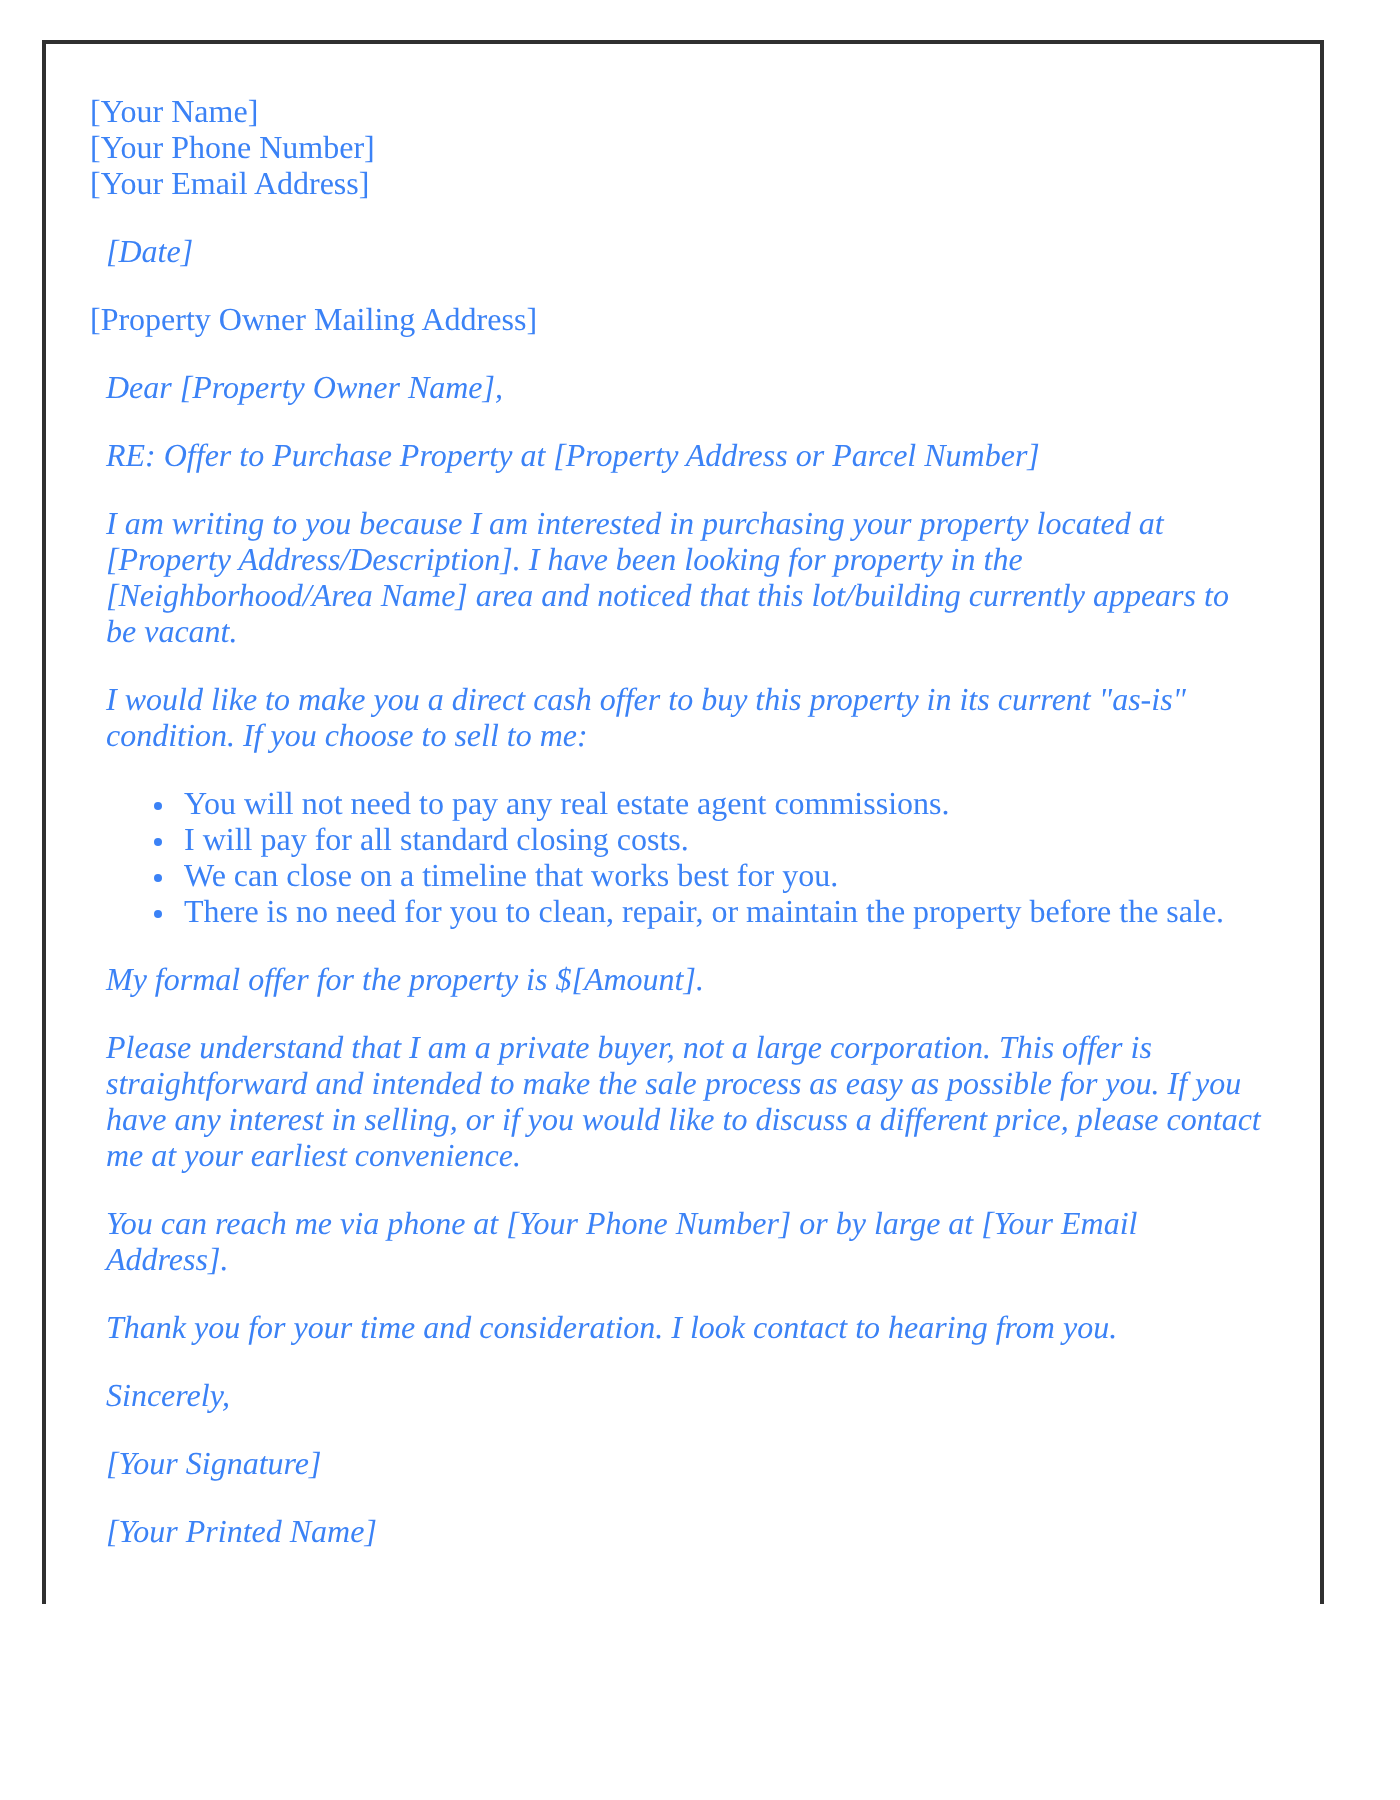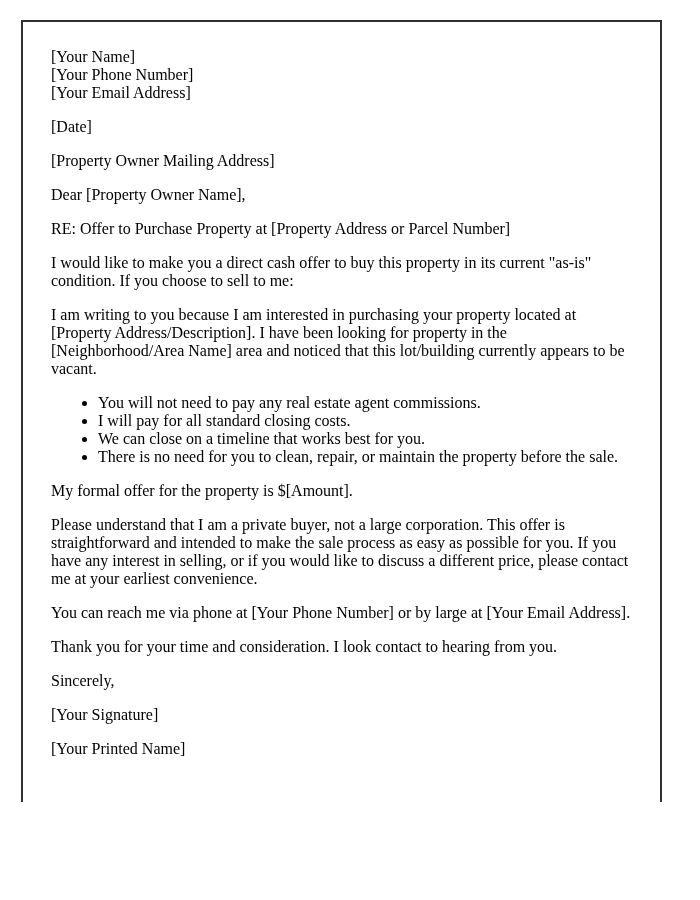--- a/index.html
+++ b/index.html
@@ -16,30 +16,31 @@
   }
   .letter-frame {
     position: absolute;
     left: 21px;
     top: 20px;
     width: 641px;
     height: 782px;
     box-sizing: border-box;
     border: 2px solid #303030;
     border-bottom: none;
-    padding: 26px 28px 0 28px;
+    padding: 26px 28px 0 22px;
     overflow: hidden;
     background: #ffffff;
     font-family: "Liberation Serif", "DejaVu Serif", serif;
     font-size: 16px;
     line-height: 18px;
-    color: #000000;
+    color: #3b82f6;
   }
   .letter-frame p {
-    margin: 0 0 16px 0;
+    margin: 0 0 16px 8px;
+    font-style: italic;
   }
   .addr-block {
     margin: 0 0 16px 0;
   }
   .addr-block div {
     line-height: 18px;
   }
   ul.benefits {
     margin: 0 0 16px 0;
     padding-left: 47px;
@@ -64,23 +65,23 @@
     <p>[Date]</p>
 
     <div class="addr-block">
       <div>[Property Owner Mailing Address]</div>
     </div>
 
     <p>Dear [Property Owner Name],</p>
 
     <p>RE: Offer to Purchase Property at [Property Address or Parcel Number]</p>
 
+    <p>I am writing to you because I am interested in purchasing your property located at [Property Address/Description]. I have been looking for property in the [Neighborhood/Area Name] area and noticed that this lot/building currently appears to be vacant.</p>
+
     <p>I would like to make you a direct cash offer to buy this property in its current "as-is" condition. If you choose to sell to me:</p>
-
-    <p>I am writing to you because I am interested in purchasing your property located at [Property Address/Description]. I have been looking for property in the [Neighborhood/Area Name] area and noticed that this lot/building currently appears to be vacant.</p>
 
     <ul class="benefits">
       <li>You will not need to pay any real estate agent commissions.</li>
       <li>I will pay for all standard closing costs.</li>
       <li>We can close on a timeline that works best for you.</li>
       <li>There is no need for you to clean, repair, or maintain the property before the sale.</li>
     </ul>
 
     <p>My formal offer for the property is $[Amount].</p>
 

